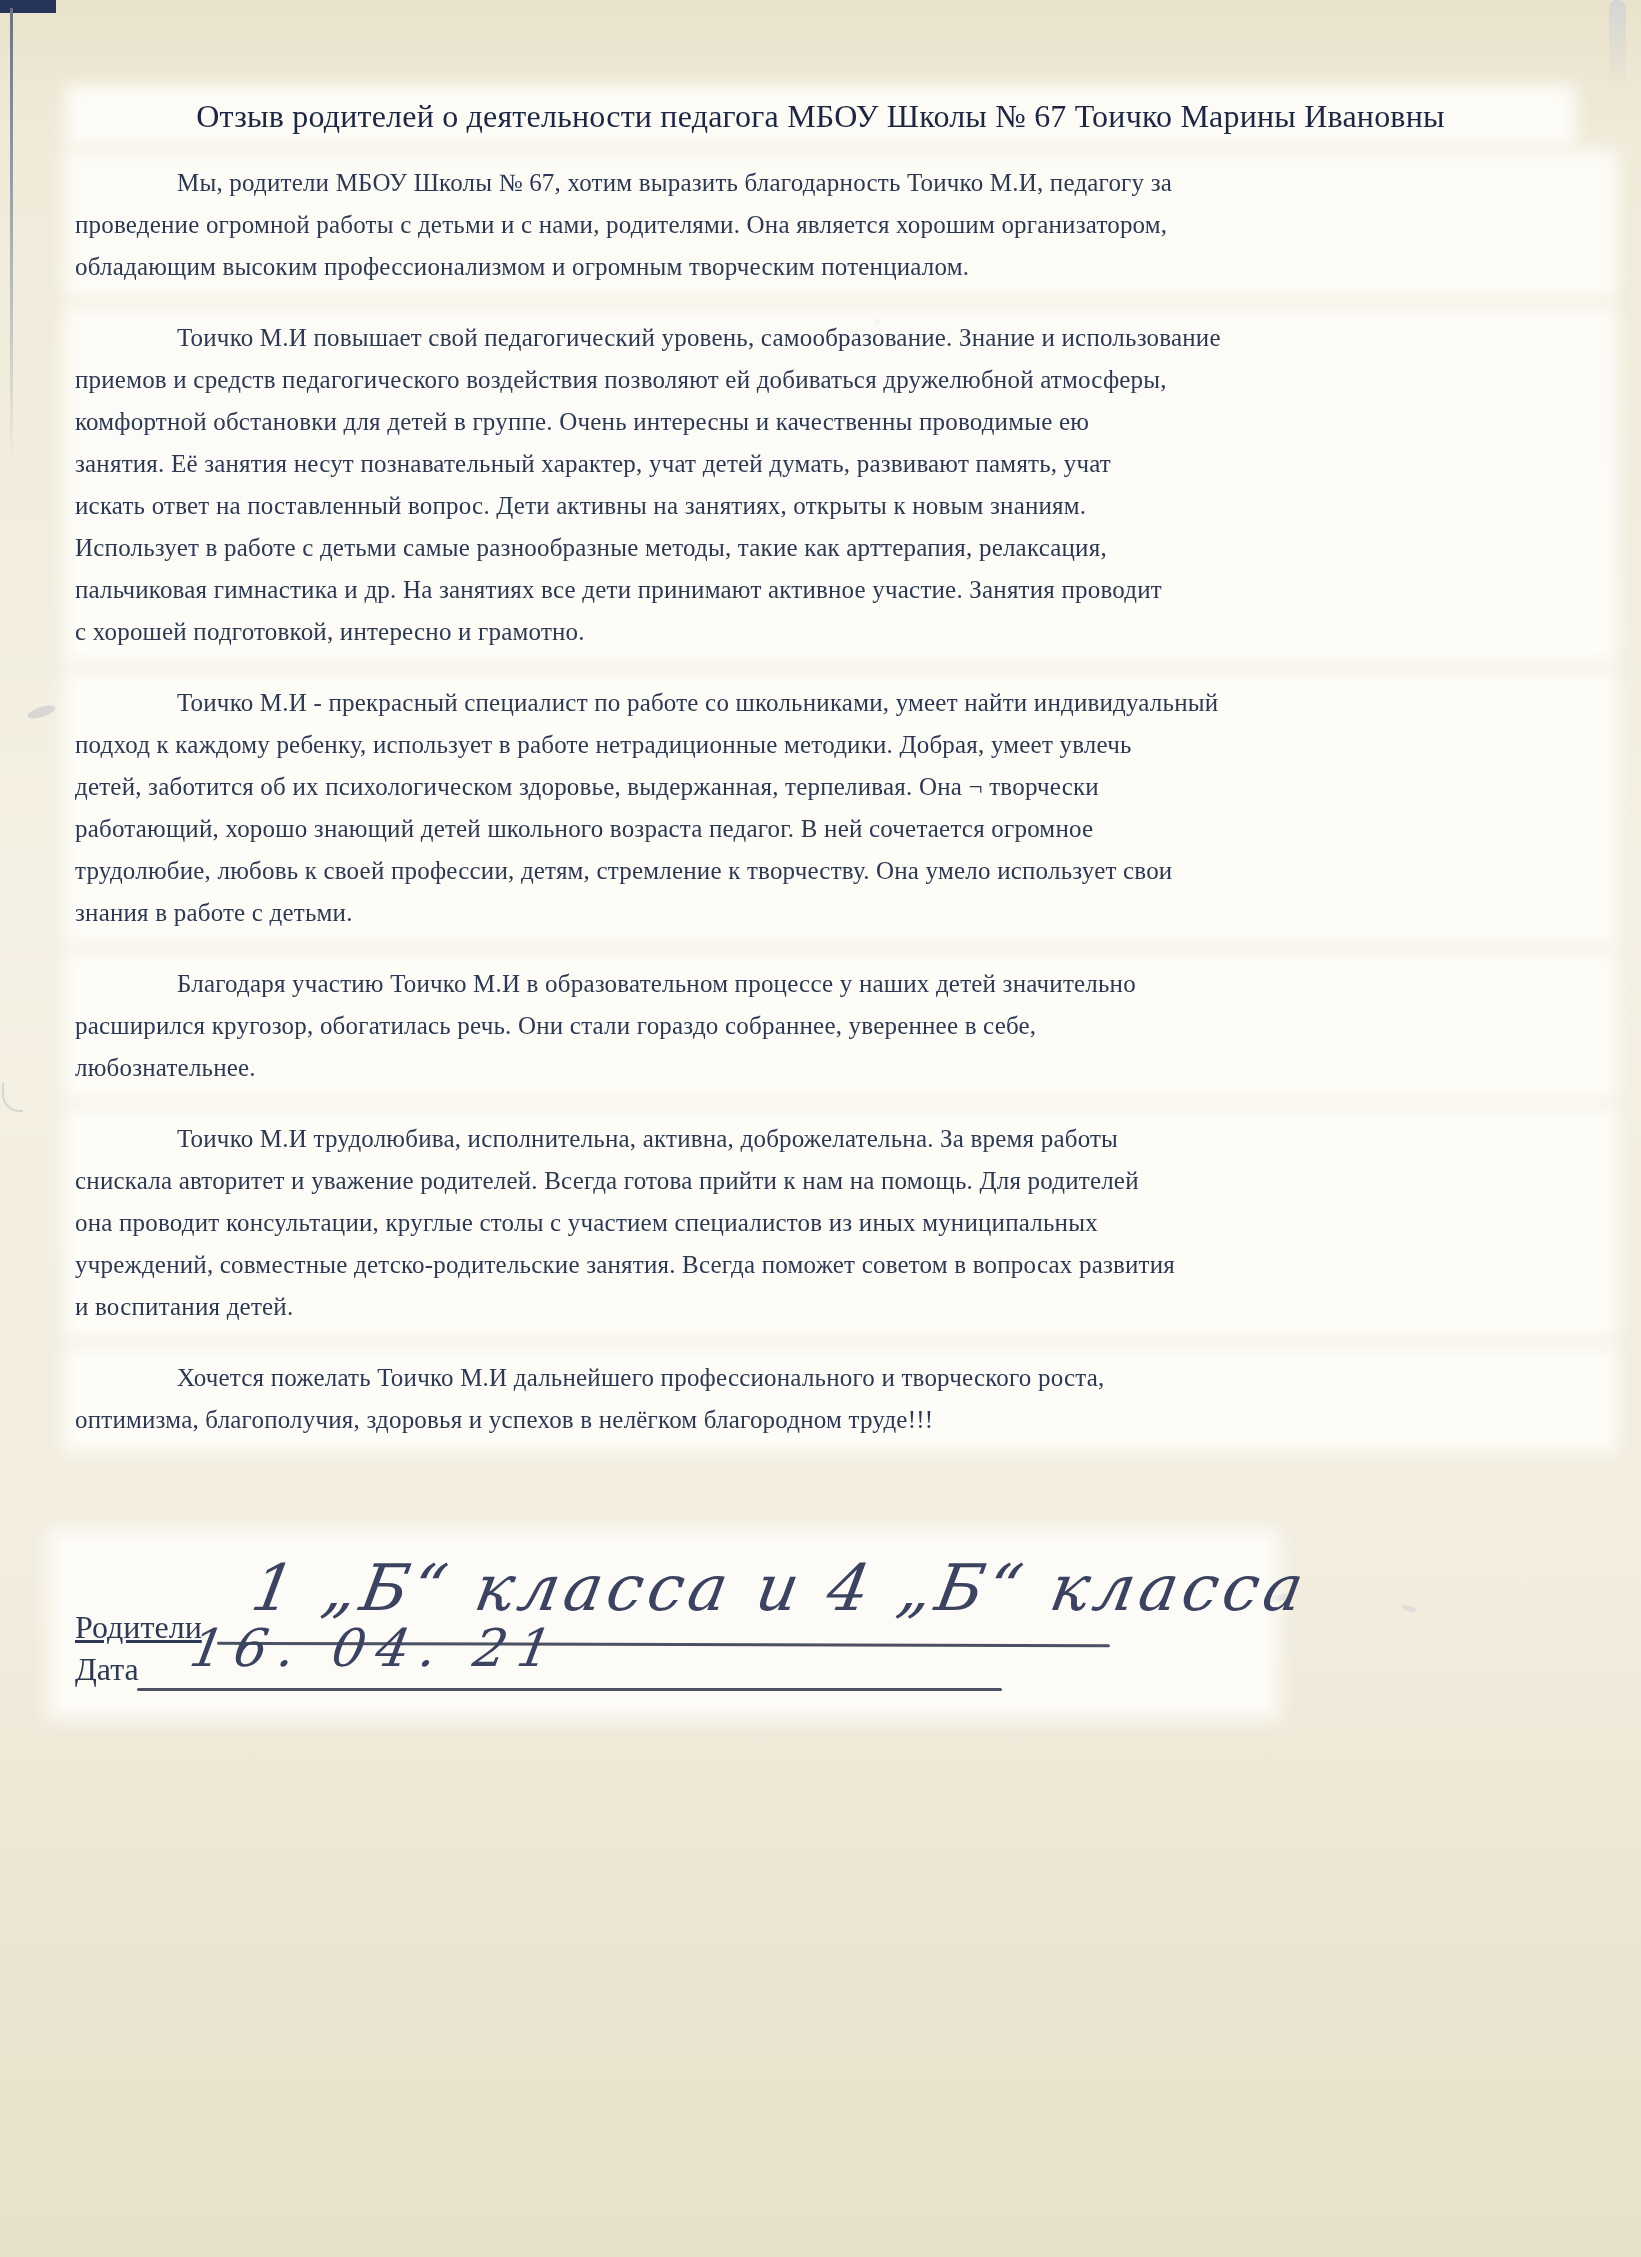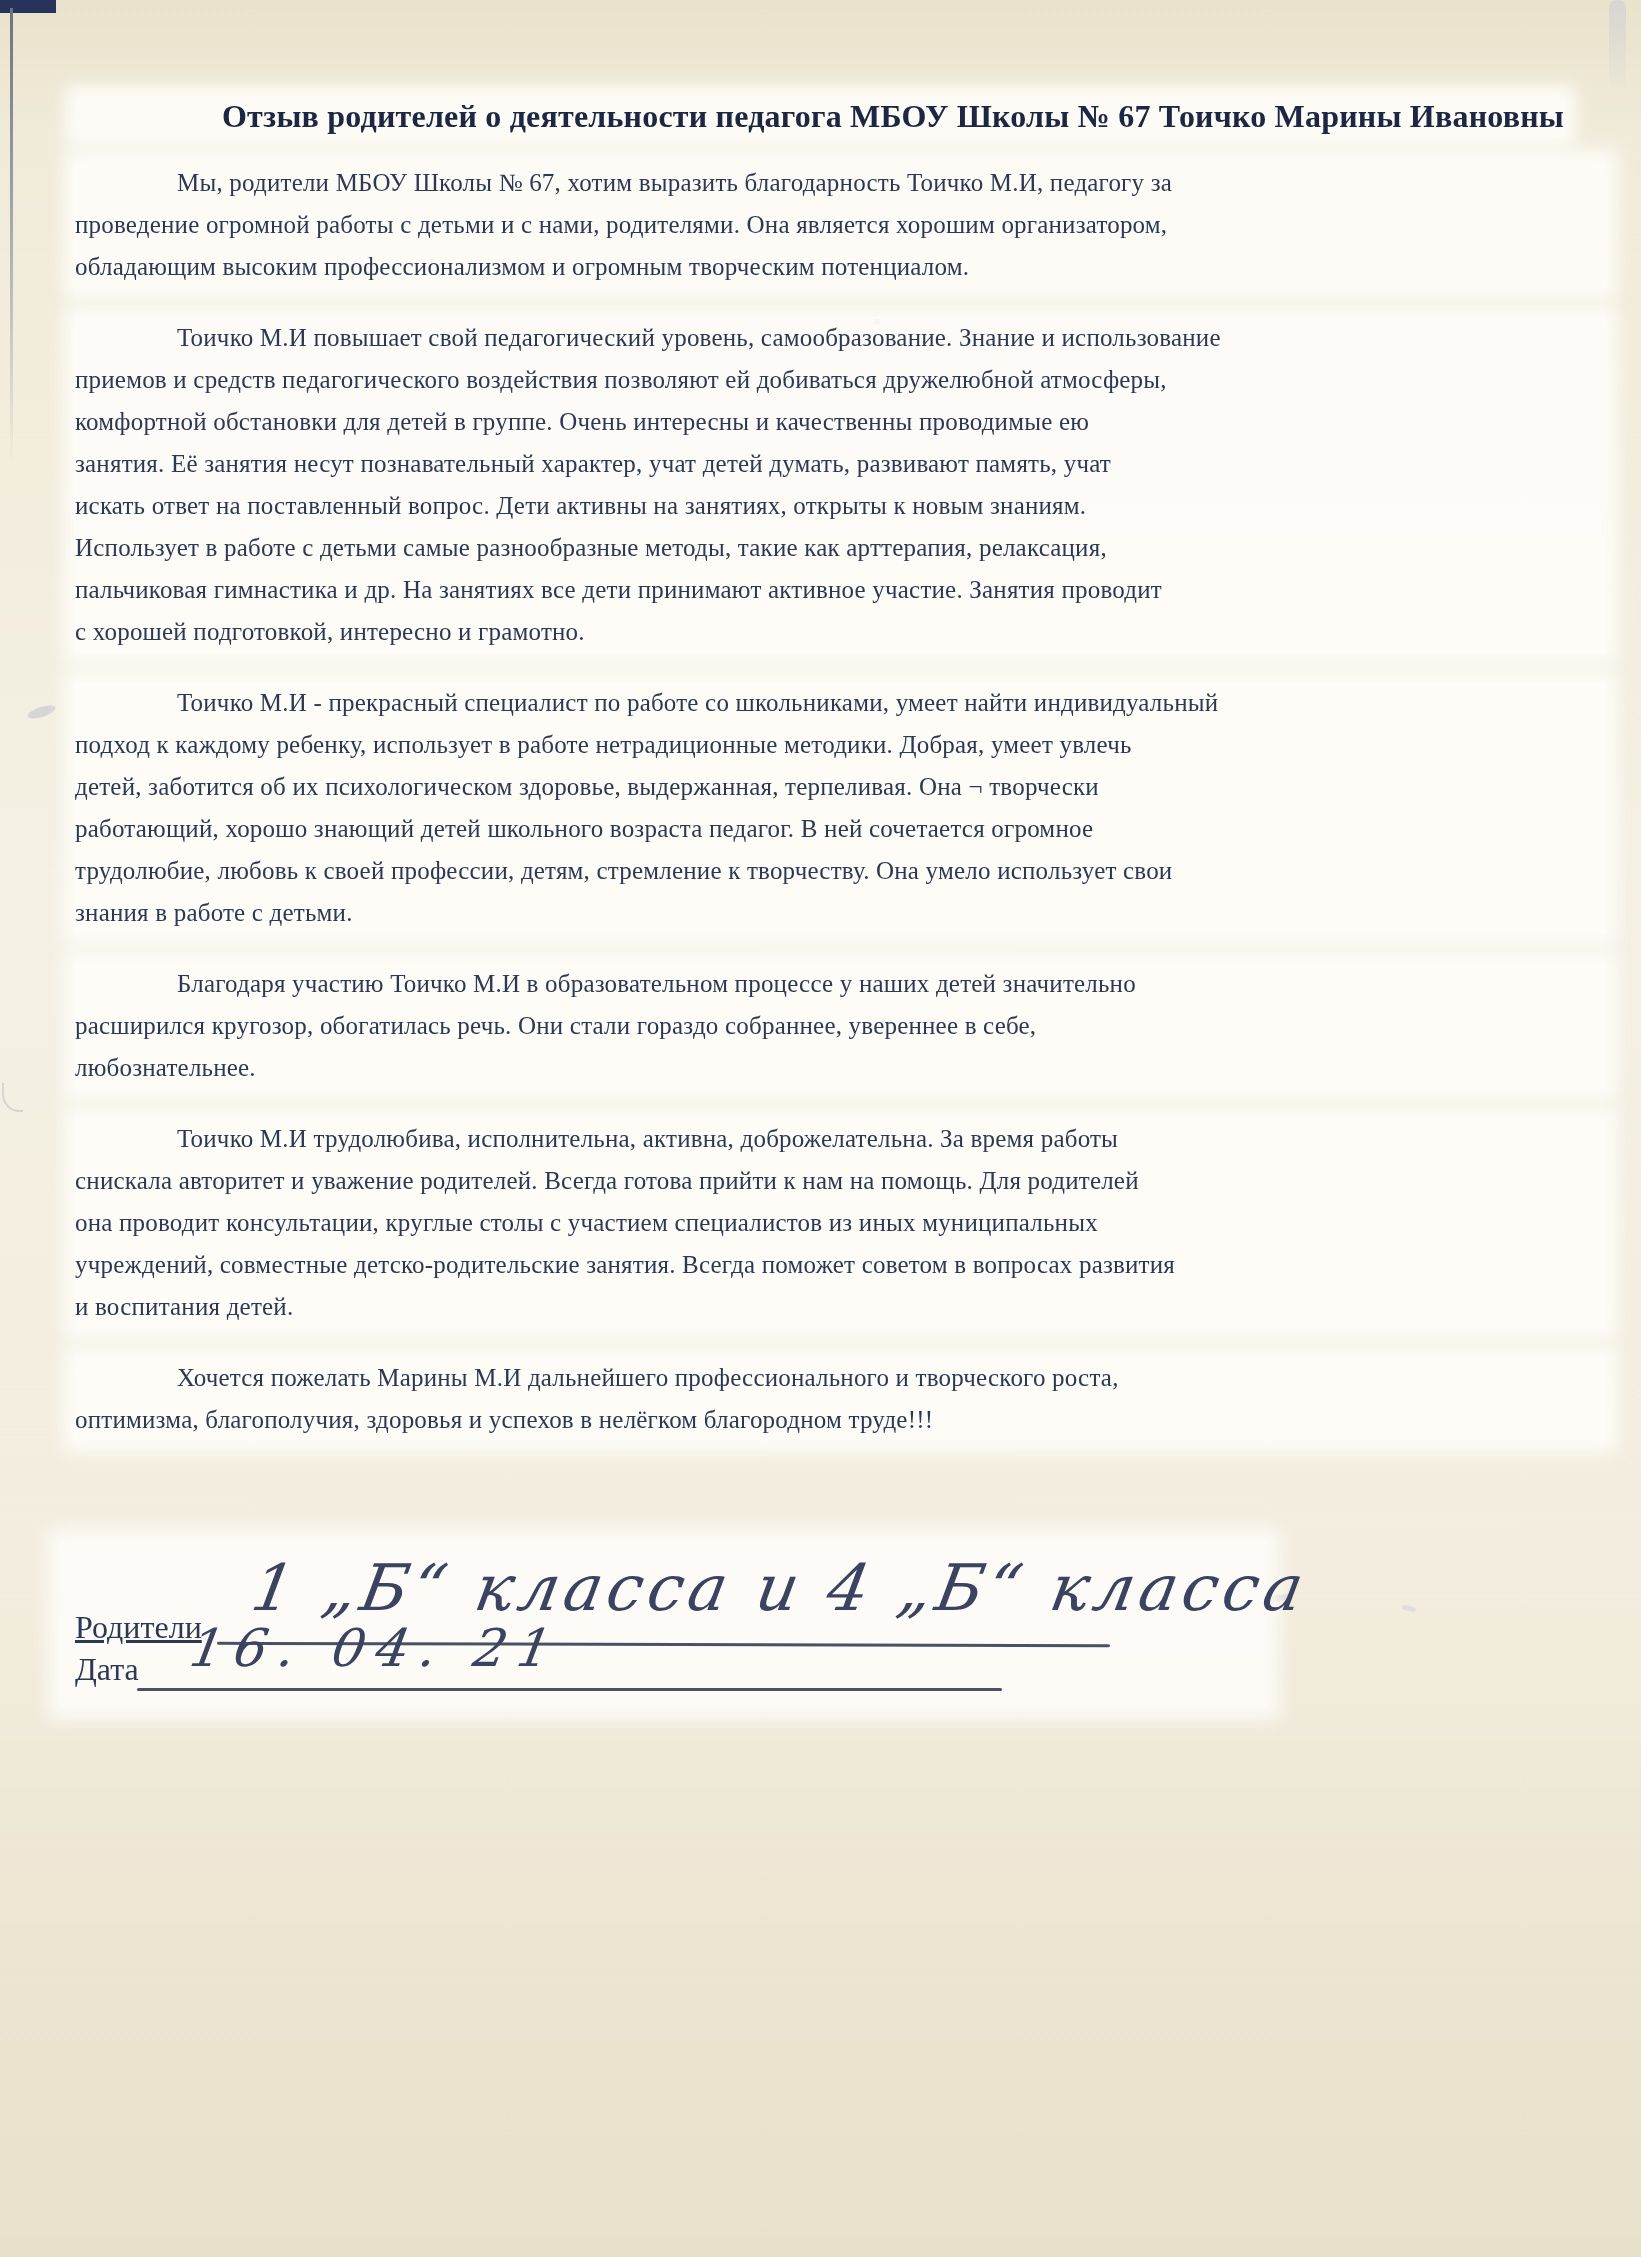--- a/index.html
+++ b/index.html
@@ -13,21 +13,21 @@
     position:relative;width:1641px;height:2257px;overflow:hidden;
     background:linear-gradient(180deg,#e9e2cc 0%,#f0ebd9 6%,#f4f0e3 40%,#f2edde 70%,#ebe4d0 88%,#e8e1ca 100%);
   }
   
   .band{
     background:rgba(253,252,248,0.95);
     box-shadow:0 0 15.4px 11.6px rgba(253,252,248,0.95);
   }
   .title{
     position:absolute;left:77px;right:77px;top:97px;margin:0;
-    font-size:32px;line-height:39px;font-weight:bold;text-align:right;
+    font-size:32px;line-height:39px;font-weight:normal;text-align:center;
     color:#1d2743;letter-spacing:0.2px;
   }
   .body-text{
     position:absolute;left:75px;top:162px;width:1531px;
   }
   .para{
     margin:0 0 29px 0;
     font-size:25px;line-height:42px;color:#2d3852;
     text-indent:102px;white-space:pre-line;text-align:left;
     letter-spacing:0.2px;
@@ -105,21 +105,21 @@
 трудолюбие, любовь к своей профессии, детям, стремление к творчеству. Она умело использует свои
 знания в работе с детьми.</p>
     <p class="para band">Благодаря участию Тоичко М.И в образовательном процессе у наших детей значительно
 расширился кругозор, обогатилась речь. Они стали гораздо собраннее, увереннее в себе,
 любознательнее.</p>
     <p class="para band">Тоичко М.И трудолюбива, исполнительна, активна, доброжелательна. За время работы
 снискала авторитет и уважение родителей. Всегда готова прийти к нам на помощь. Для родителей
 она проводит консультации, круглые столы с участием специалистов из иных муниципальных
 учреждений, совместные детско-родительские занятия. Всегда поможет советом в вопросах развития
 и воспитания детей.</p>
-    <p class="para band">Хочется пожелать Марины М.И дальнейшего профессионального и творческого роста,
+    <p class="para band">Хочется пожелать Тоичко М.И дальнейшего профессионального и творческого роста,
 оптимизма, благополучия, здоровья и успехов в нелёгком благородном труде!!!</p>
   </div>
 
   <div class="sig-band"></div>
 
   <span class="sig-label parents">Родители</span>
   <span class="hand parents">1 „Б“ класса  и  4 „Б“ класса</span>
   <div class="sig-line parents"></div>
 
   <span class="sig-label date">Дата</span>

